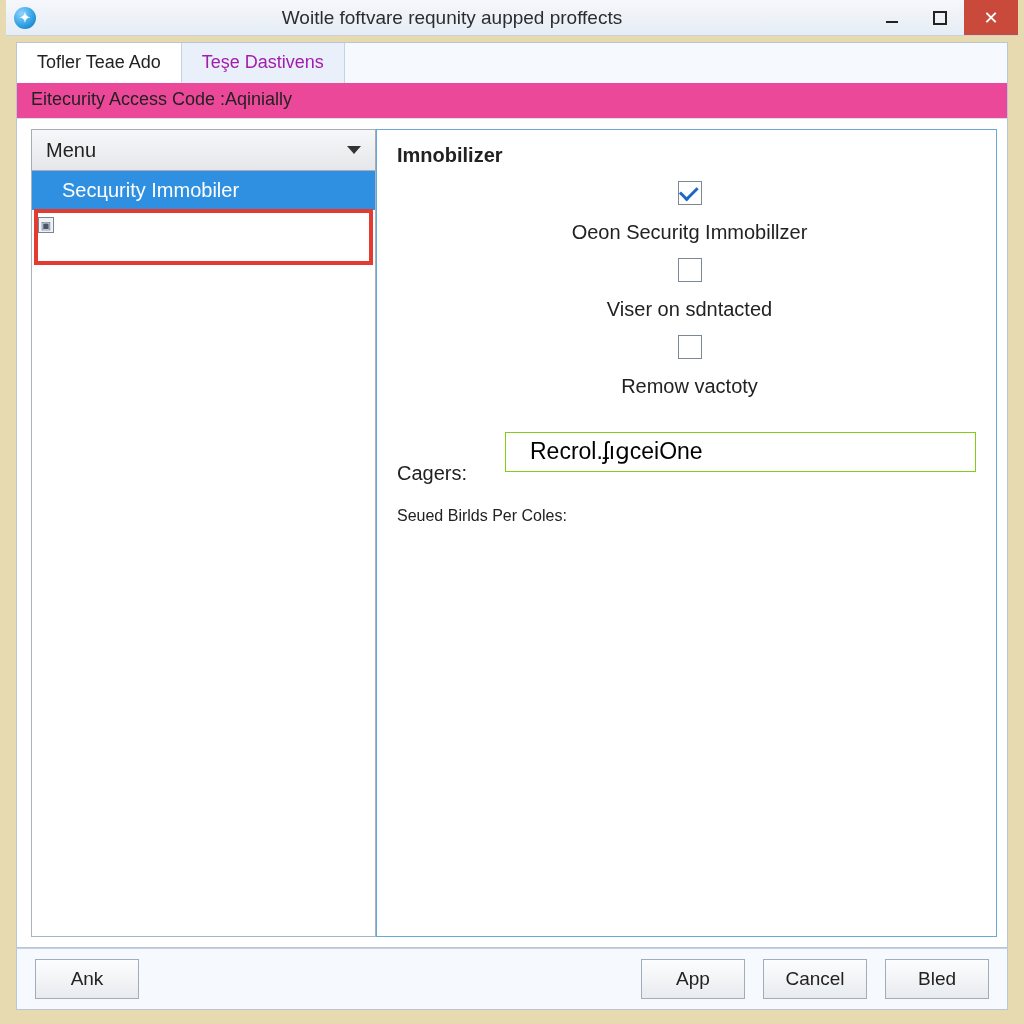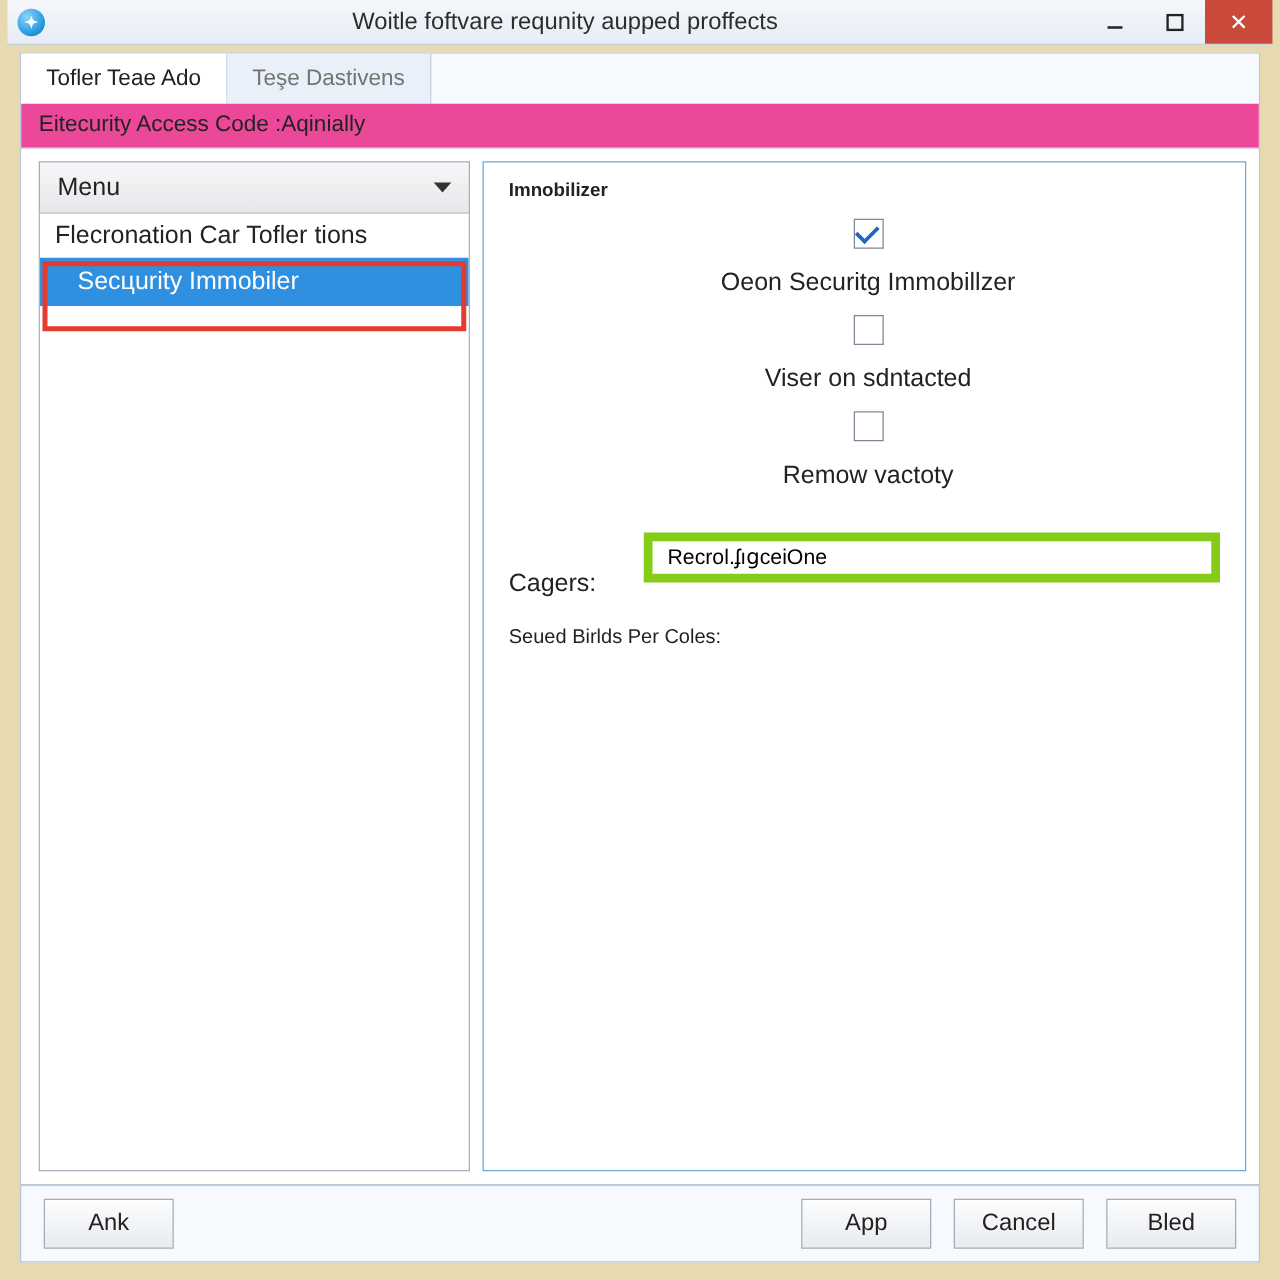--- a/index.html
+++ b/index.html
@@ -62,21 +62,21 @@
     .tabs {
       display: flex;
       height: 40px;
       background: #f6f9fd;
     }
     .tab {
       padding: 9px 20px;
       font-size: 18px;
       border-right: 1px solid #c5d2e2;
       cursor: pointer;
-      color: #737373;
+      color: #a21caf;
     }
     .tab.active {
       background: #fff;
       border-bottom: 1px solid #fff;
       color: #222;
       font-weight: 400;
     }
     .tab:not(.active) {
       background: #e9f0f9;
     }
@@ -84,21 +84,20 @@
       padding: 6px 14px 8px 14px;
       font-size: 18px;
       background: #ec4899;
       border-bottom: 1px solid #d8e0ea;
     }
     .content {
       flex: 1;
       display: flex;
       background: #fff;
       padding: 10px 10px 10px 14px;
-      gap: 10px;
     }
     .left-pane {
       width: 345px;
       display: flex;
       flex-direction: column;
     }
     .menu-combo {
       height: 42px;
       background: linear-gradient(#f6f7f8, #e5e7ea);
       border: 1px solid #a6adb6;
@@ -162,21 +161,21 @@
     .right-pane {
       flex: 1;
       border: 1px solid #6aa8d8;
       background: #fff;
       padding: 14px 20px;
       display: flex;
       flex-direction: column;
       gap: 14px;
     }
     .section-title {
-      font-size: 15px;
+      font-size: 20px;
       font-weight: 700;
     }
     .check-row {
       display: flex;
       align-items: center;
       gap: 16px;
       font-size: 20px;
       padding-left: 6px;
       flex-direction: column;
     }
@@ -198,23 +197,23 @@
       display: flex;
       align-items: center;
       gap: 18px;
       font-size: 20px;
       margin-top: 6px;
     }
     .field-row label { min-width: 90px; margin-top: 44px; }
     .text-input {
       flex: 1;
       height: 40px;
-      border: 7px solid #84cc16;
-      padding: 0 12px;
-      font-size: 17px;
+      border: 1px solid #84cc16;
+      padding: 0 24px;
+      font-size: 23px;
       background: #fff;
     }
     .plain-label {
       font-size: 16px;
       margin-top: 8px;
     }
     .footer {
       height: 62px;
       background: #f6f9fd;
       border: 1px solid #b9c6d6;
@@ -269,21 +268,20 @@
 
     <div class="subheader">Eitecurity Access Code :Aqinially</div>
 
     <div class="content">
       <div class="left-pane">
         <div class="menu-combo">
           <span>Menu</span>
           <span class="caret"></span>
         </div>
         <div class="tree">
-          <div class="tree-item">Flecronation Car Tofler tions</div>
           <div class="tree-icon">▣</div>
           <div class="tree-item selected-wrap">
             <div class="selected-row">Secцurity Immobiler</div>
           </div>
           <div class="selected-highlight"></div>
         </div>
       </div>
 
       <div class="right-pane">
         <div class="section-title">Imnobilizer</div>

